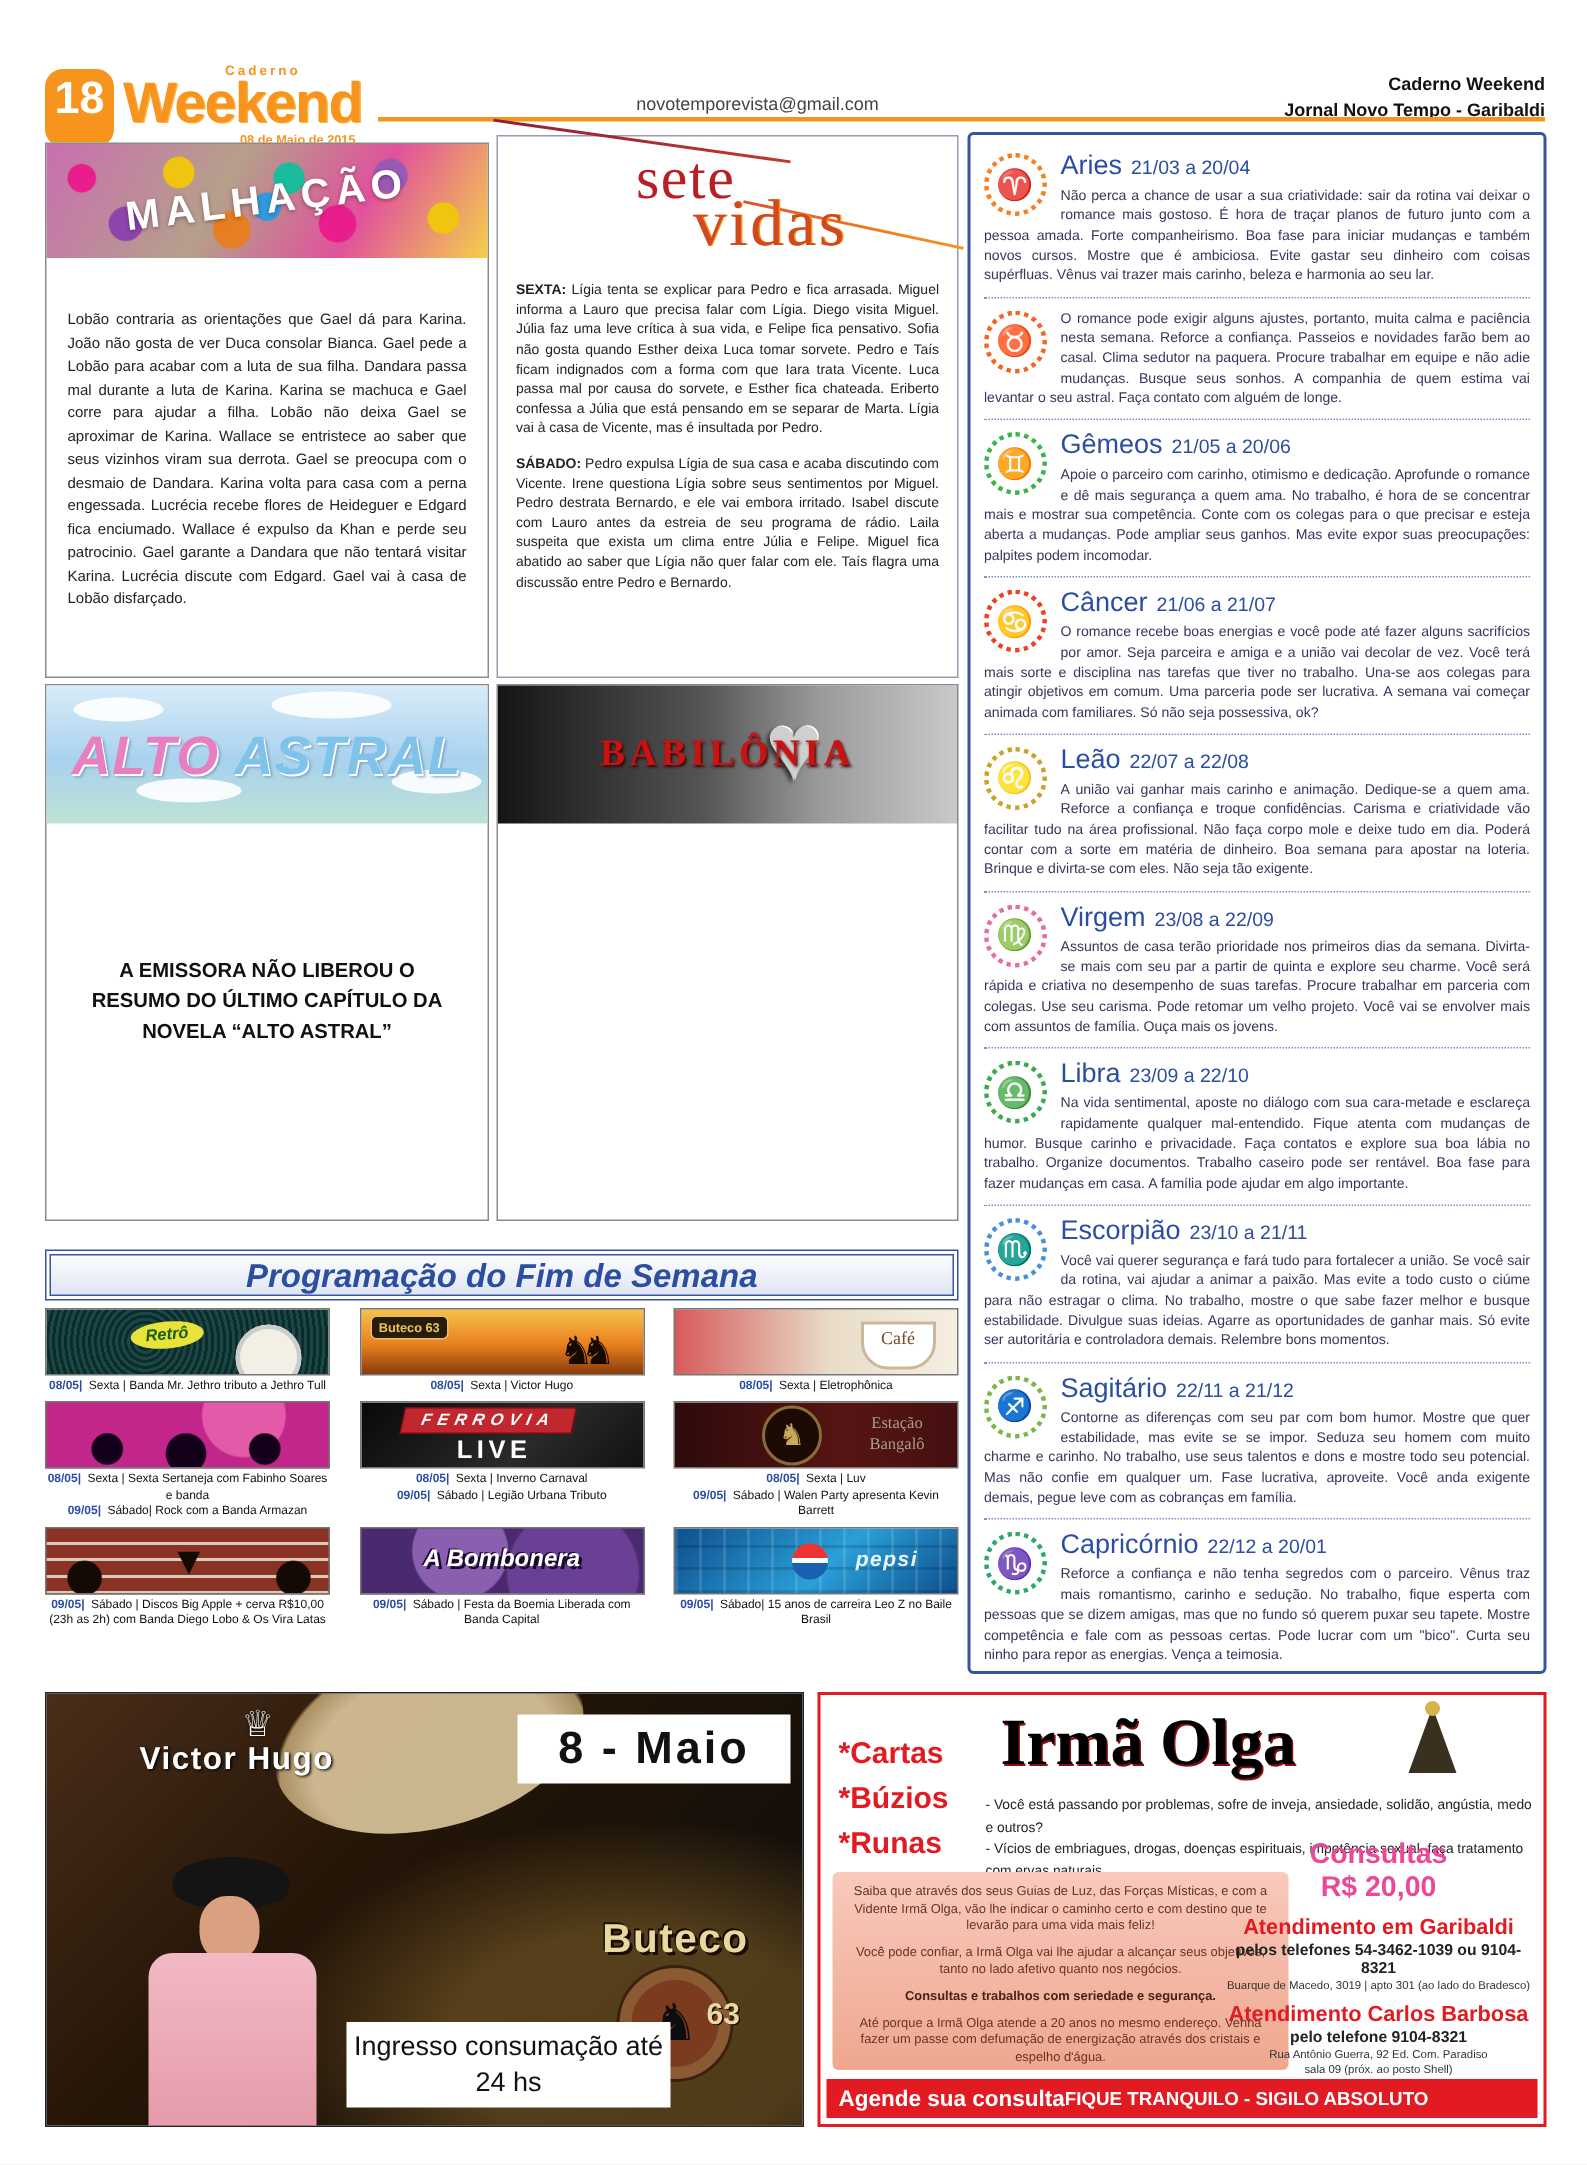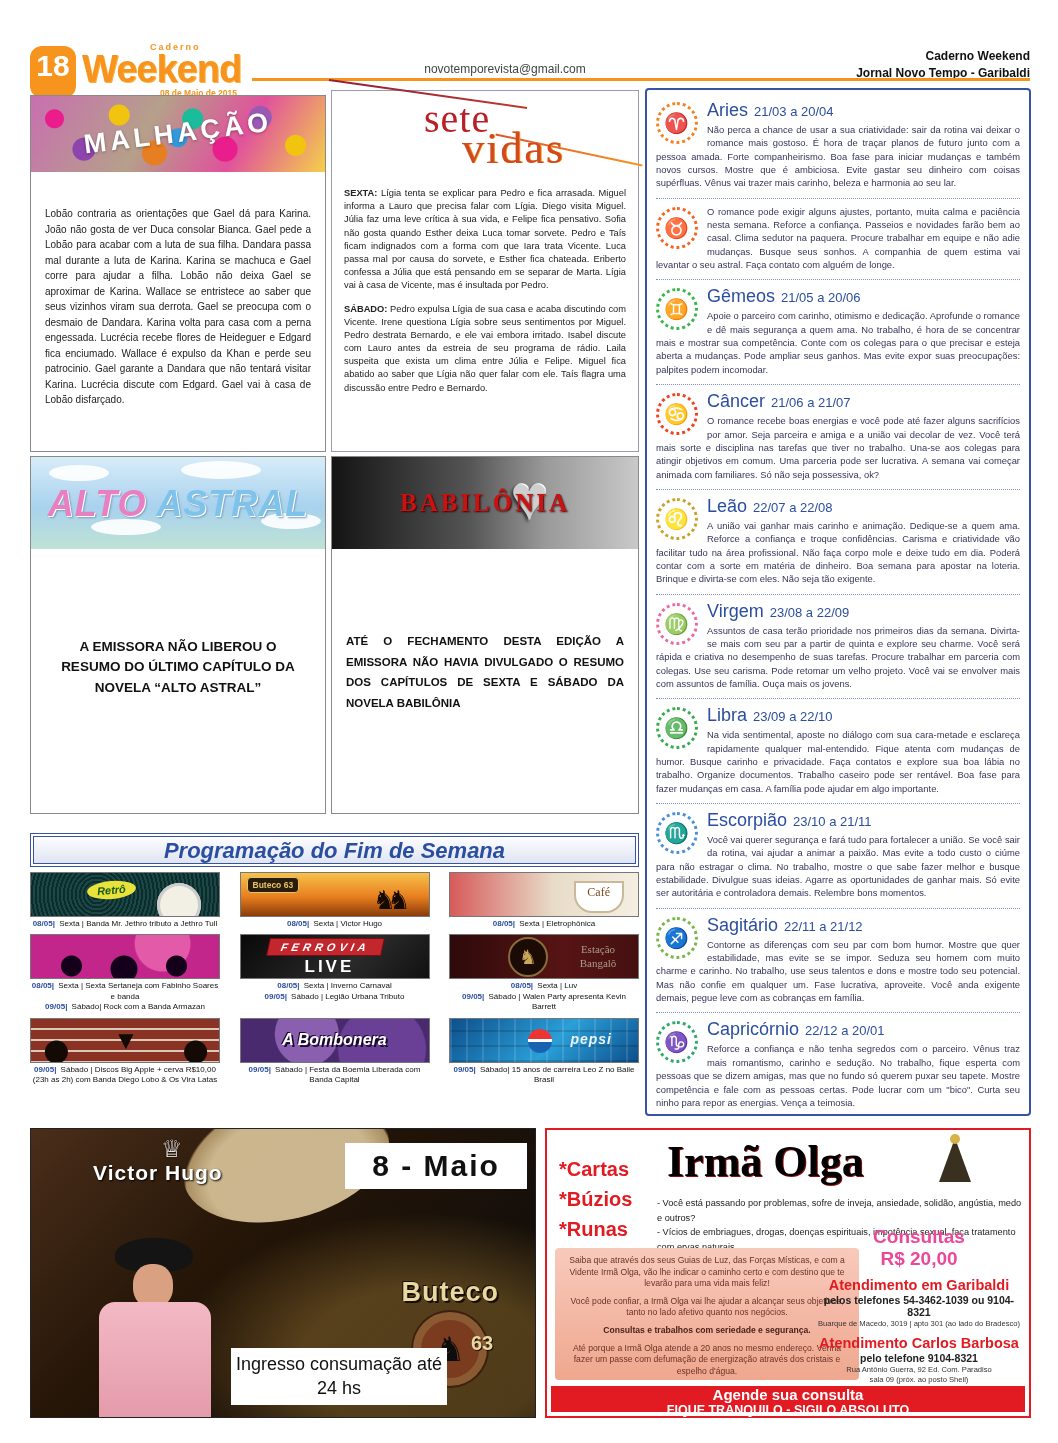--- a/index.html
+++ b/index.html
@@ -147,21 +147,21 @@
   .olga-items { position:absolute; left:12px; top:24px; color:#e21b22; font-weight:bold; font-size:20px; line-height:1.5; }
   .olga-desc { position:absolute; left:110px; top:66px; width:368px; font-size:9.2px; color:#222; line-height:1.6; }
   .olga-pink { position:absolute; left:8px; top:118px; width:304px; height:132px; background:linear-gradient(180deg,#f8cabc,#efa78e); border-radius:4px; padding:7px 9px; text-align:center; font-size:8.6px; line-height:1.35; color:#6b3226; }
   .olga-pink p { margin-bottom:6px; }
   .olga-pink .strong { font-weight:bold; color:#4a2218; }
   .olga-right { position:absolute; left:266px; top:96px; width:212px; text-align:center; }
   .olga-consultas { color:#ec4899; font-weight:bold; font-size:19px; line-height:1.15; }
   .olga-h { color:#e21b22; font-weight:bold; font-size:14.5px; margin-top:7px; }
   .olga-phone { color:#222; font-weight:bold; font-size:10.5px; margin-top:1px; }
   .olga-addr { color:#333; font-size:7.6px; margin-top:1px; }
-  .olga-bar { position:absolute; left:4px; right:4px; bottom:4px; height:26px; background:#e21b22; color:#fff; display:flex; align-items:center; justify-content:space-between; padding:0 8px;flex-direction:column; }
+  .olga-bar { position:absolute; left:4px; right:4px; bottom:4px; height:26px; background:#e21b22; color:#fff; display:flex; align-items:center; padding:0 8px; }
   .olga-bar-left { font-weight:bold; font-size:15px; }
   .olga-bar-right { font-weight:bold; font-size:12.5px; }
 </style>
 </head>
 <body>
 
 <div class="page">
 
   <div class="logo-box">18</div>
   <div class="logo-caderno">Caderno</div>
@@ -258,21 +258,20 @@
       </div>
     </div>
     <div class="aa-notice">A EMISSORA NÃO LIBEROU O RESUMO DO ÚLTIMO CAPÍTULO DA NOVELA “ALTO ASTRAL”</div>
   </div>
 
   <div class="novela-box" id="babilonia">
     <div class="bb-banner">
       <span class="bb-heart">♥</span>
       <div class="bb-title">BABILÔNIA</div>
     </div>
-    <div class="bb-notice">ATÉ O FECHAMENTO DESTA EDIÇÃO A EMISSORA NÃO HAVIA DIVULGADO O RESUMO DOS CAPÍTULOS DE SEXTA E SÁBADO DA NOVELA BABILÔNIA</div>
   </div>
 
   <div id="prog-title-box">
     <div class="prog-inner">
       <div class="prog-title">Programação do Fim de Semana</div>
     </div>
   </div>
 
   <div id="events">
 

